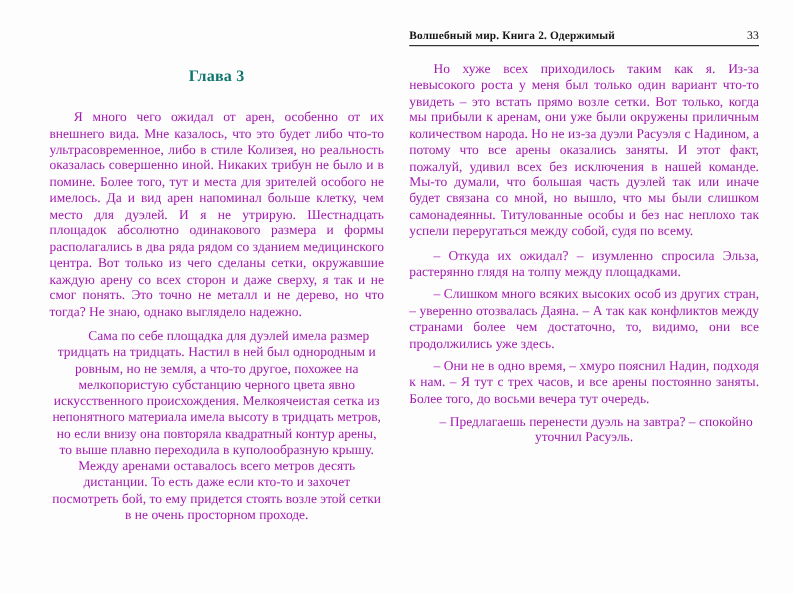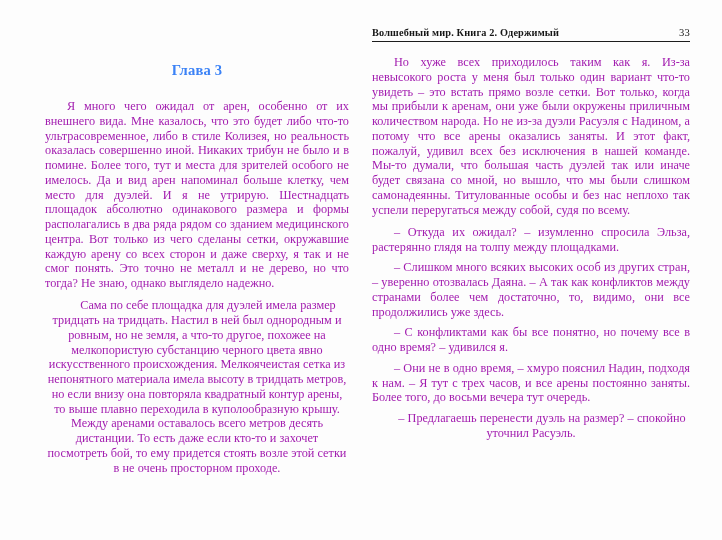--- a/index.html
+++ b/index.html
@@ -54,21 +54,21 @@
     font-weight: normal;
   }
 
   
   .chapter-title {
     text-align: center;
     font-size: 14.6px;
     font-weight: bold;
     letter-spacing: 0.2px;
     margin: 0 0 20px 0;
-    color: #3b82f6;
+    color: #0f766e;
   }
 
   
   .body-text p {
     margin: 0;
     font-size: 12.25px;
     line-height: 14.75px;
     text-align: justify;
     text-indent: 22px;
     color: #a21caf;
@@ -104,19 +104,18 @@
 
     <div class="running-head">
       <span>Волшебный мир. Книга 2. Одержимый</span>
       <span class="folio">33</span>
     </div>
 
     <div class="body-text">
       <p>Но хуже всех приходилось таким как я. Из-за невысокого роста у меня был только один вариант что-то увидеть – это встать прямо возле сетки. Вот только, когда мы прибыли к аренам, они уже были окружены приличным количеством народа. Но не из-за дуэли Расуэля с Надином, а потому что все арены оказались заняты. И этот факт, пожалуй, удивил всех без исключения в нашей команде. Мы-то думали, что большая часть дуэлей так или иначе будет связана со мной, но вышло, что мы были слишком самонадеянны. Титулованные особы и без нас неплохо так успели переругаться между собой, судя по всему.</p>
       <p class="tight">– Откуда их ожидал? – изумленно спросила Эльза, растерянно глядя на толпу между площадками.</p>
       <p class="tight">– Слишком много всяких высоких особ из других стран, – уверенно отозвалась Даяна. – А так как конфликтов между странами более чем достаточно, то, видимо, они все продолжились уже здесь.</p>
-      <p class="tight">– С конфликтами как бы все понятно, но почему все в одно время? – удивился я.</p>
       <p class="tight">– Они не в одно время, – хмуро пояснил Надин, подходя к нам. – Я тут с трех часов, и все арены постоянно заняты. Более того, до восьми вечера тут очередь.</p>
-      <p class="tight">– Предлагаешь перенести дуэль на размер? – спокойно уточнил Расуэль.</p>
+      <p class="tight">– Предлагаешь перенести дуэль на завтра? – спокойно уточнил Расуэль.</p>
     </div>
   </div>
 
 </div>
 
 </body></html>

